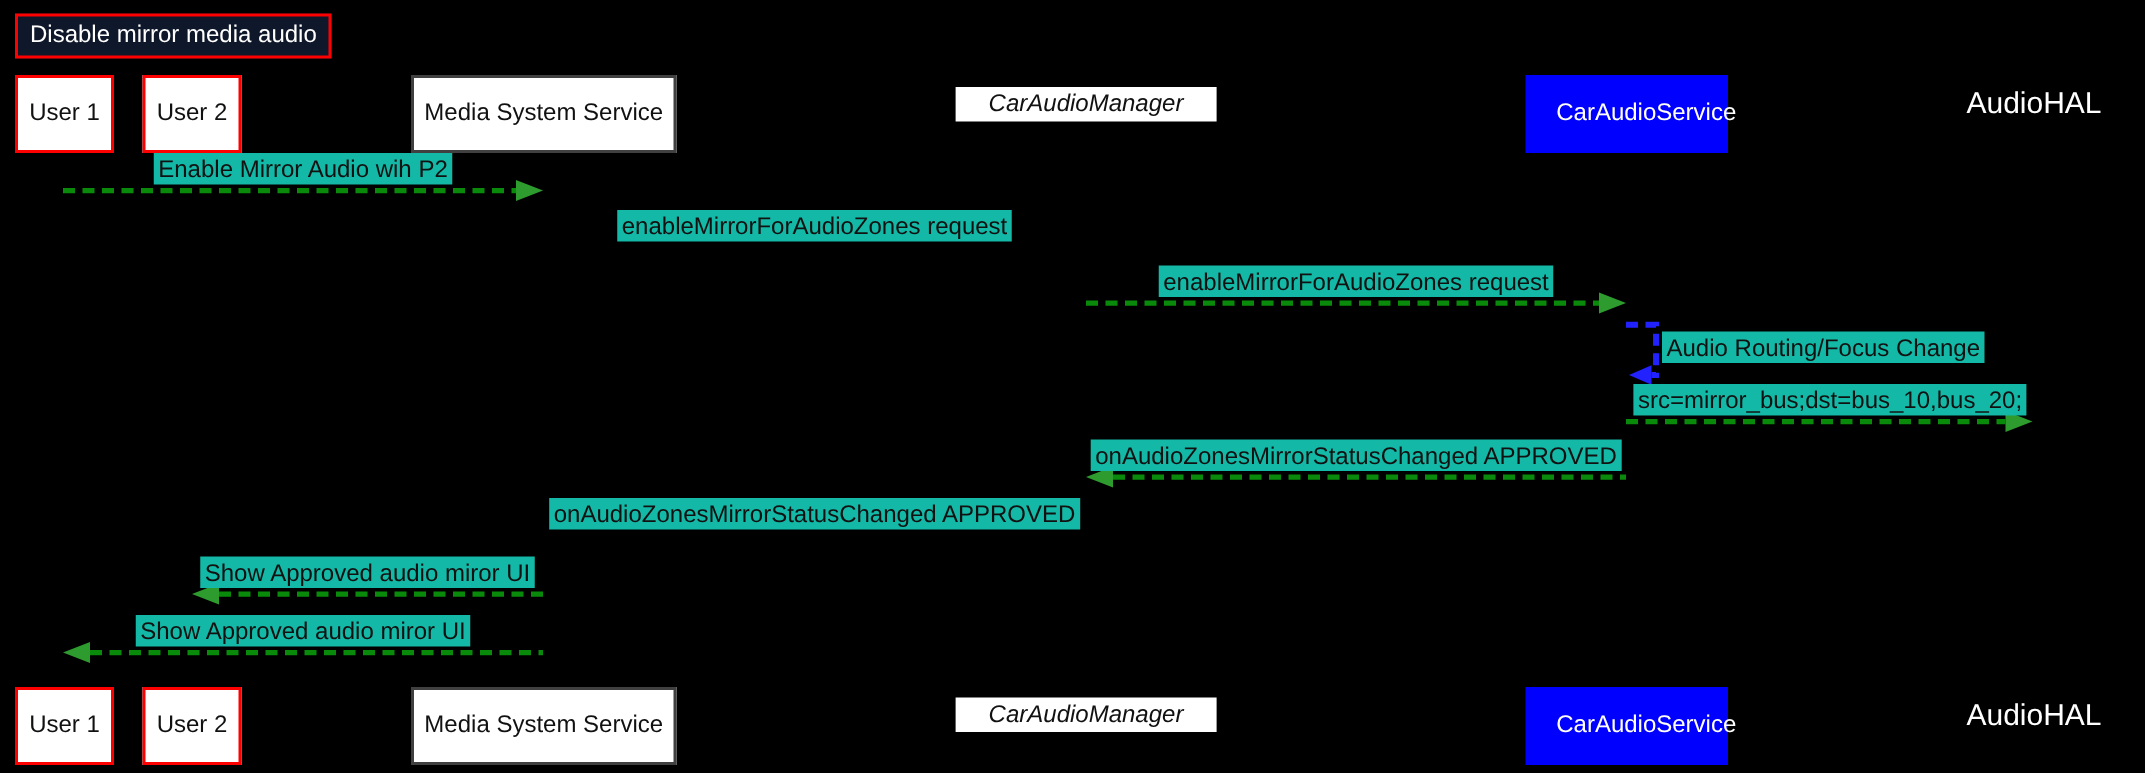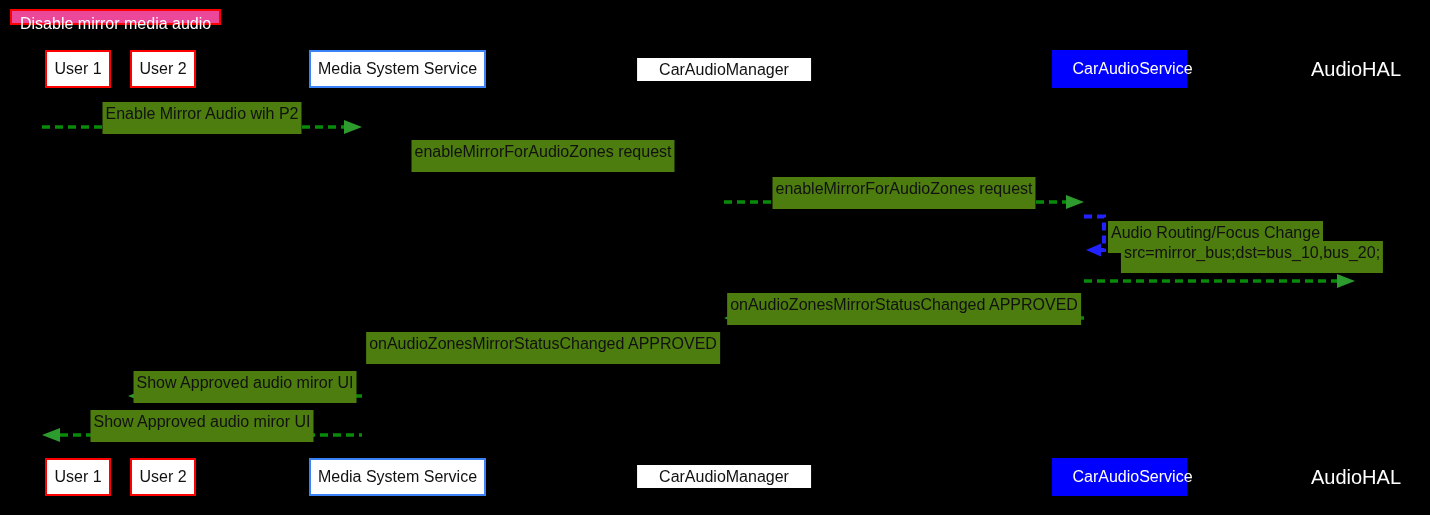--- a/index.html
+++ b/index.html
@@ -17,74 +17,74 @@
   }
   .overlay {
     position: absolute;
     left: 0; top: 0;
     width: 1430px;
     height: 515px;
   }
   .title-box {
     position: absolute;
     left: 10px; top: 9px;
-    height: 16px;
+    height: 30px;
     line-height: 26px;
     padding: 0 8px;
-    background: #ec4899;
+    background: #0f172a;
     border: 2px solid #ff0000;
     color: #ffffff;
     font-size: 16px;
     box-sizing: border-box;
     white-space: nowrap;
   }
   .pbox {
     position: absolute;
-    height: 38px;
+    height: 52px;
     box-sizing: border-box;
     background: #ffffff;
     color: #111111;
     font-size: 16px;
     display: flex;
     align-items: center;
     justify-content: center;
     white-space: nowrap;
-    margin-left: 35px;
   }
   .pbox.red    { border: 2px solid #ff0000; }
-  .pbox.green  { border: 2px solid #3b82f6; }
+  .pbox.green  { border: 2px solid #404040; }
   .pbox.blue   { background: #0000ff; color: #ffffff; border: none; padding-left: 26px; }
   .plabel {
     position: absolute;
     transform: translateX(-50%);
     background: #ffffff;
     color: #111111;
     font-size: 16px;
     line-height: 23px;
     height: 23px;
     padding: 0 22px;
     white-space: nowrap;
+    font-style: italic;
   }
   .pghost {
     position: absolute;
     transform: translateX(-50%);
     color: #ffffff;
     font-size: 20px;
     line-height: 38px;
     height: 38px;
     white-space: nowrap;
   }
   .msg {
     position: absolute;
     transform: translateX(-50%);
-    background: #4d7c0f;
+    background: #14b8a6;
     color: #111111;
     font-size: 16px;
     line-height: 23px;
-    height: 32px;
+    height: 21px;
     padding: 0 3px;
     white-space: nowrap;
   }
   .msg.noshift { transform: none; }
 </style>
 </head>
 <body>
 
 <div class="canvas">
 
@@ -131,21 +131,21 @@
   <div class="pbox red" style="left:95px;  top:50px; width:66px;">User 2</div>
   <div class="pbox green" style="left:274px; top:50px; width:177px;">Media System Service</div>
   <div class="plabel" style="left:724px; top:58px;">CarAudioManager</div>
   <div class="pbox blue" style="left:1017px;top:50px; width:135px;">CarAudioService</div>
   <div class="pghost" style="left:1356px;top:50px;">AudioHAL</div>
 
   <div class="msg" style="left:202px;  top:102px;">Enable Mirror Audio wih P2</div>
   <div class="msg" style="left:543px;  top:140px;">enableMirrorForAudioZones request</div>
   <div class="msg" style="left:904px;  top:177px;">enableMirrorForAudioZones request</div>
   <div class="msg noshift" style="left:1108px; top:221px;">Audio Routing/Focus Change</div>
-  <div class="msg" style="left:1220px; top:241px;margin-left:32px;">src=mirror_bus;dst=bus_10,bus_20;</div>
+  <div class="msg" style="left:1220px; top:256px;">src=mirror_bus;dst=bus_10,bus_20;</div>
   <div class="msg" style="left:904px;  top:293px;">onAudioZonesMirrorStatusChanged APPROVED</div>
   <div class="msg" style="left:543px;  top:332px;">onAudioZonesMirrorStatusChanged APPROVED</div>
   <div class="msg" style="left:245px;  top:371px;">Show Approved audio miror UI</div>
   <div class="msg" style="left:202px;  top:410px;">Show Approved audio miror UI</div>
 
   <div class="pbox red" style="left:10px;  top:458px; width:66px;">User 1</div>
   <div class="pbox red" style="left:95px;  top:458px; width:66px;">User 2</div>
   <div class="pbox green" style="left:274px; top:458px; width:177px;">Media System Service</div>
   <div class="plabel" style="left:724px; top:465px;">CarAudioManager</div>
   <div class="pbox blue" style="left:1017px;top:458px; width:135px;">CarAudioService</div>

